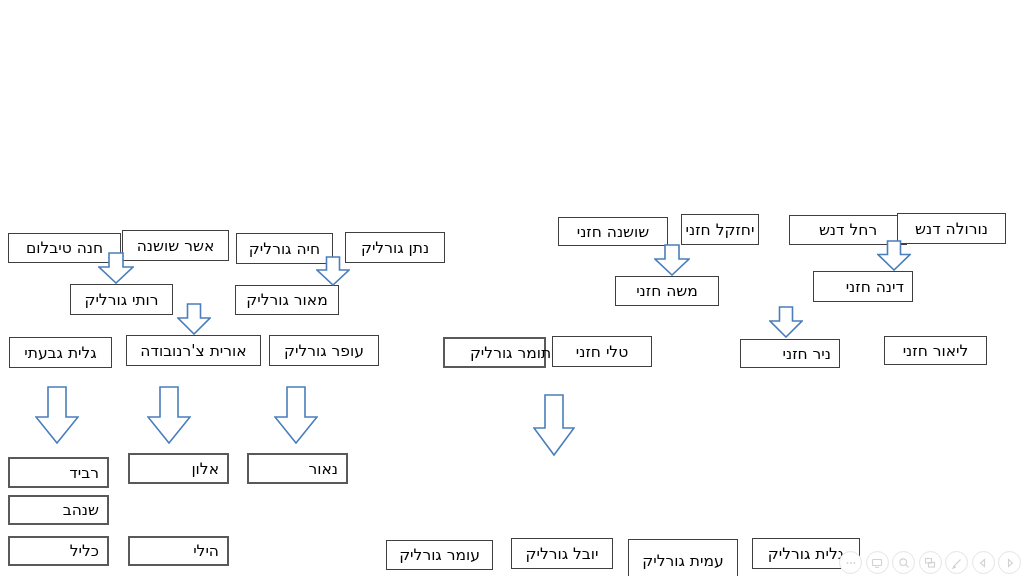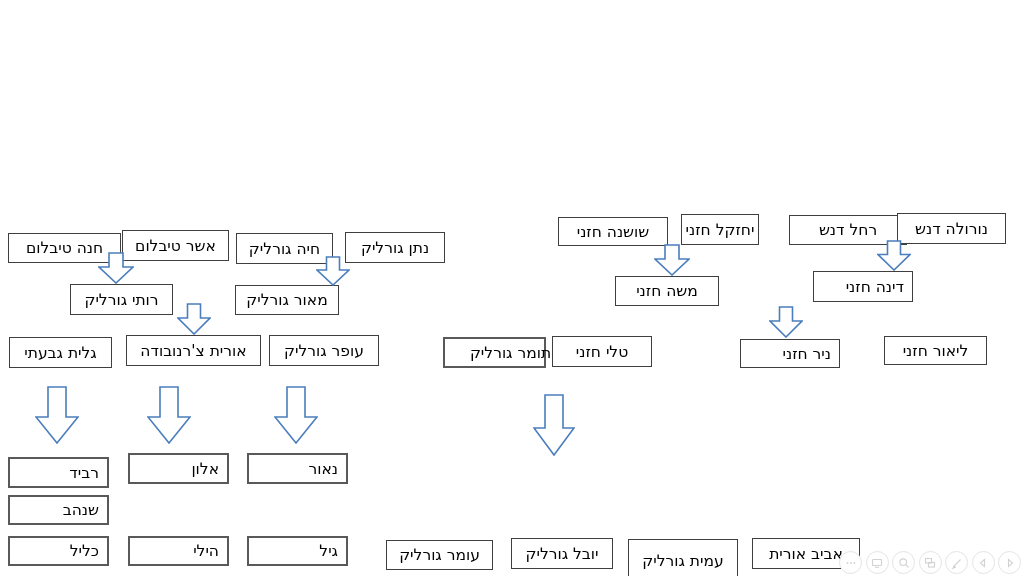--- a/index.html
+++ b/index.html
@@ -26,21 +26,21 @@
     background:#fff;display:flex;align-items:center;justify-content:center;
   }
   .ctrl svg{stroke:#d2d2d2;fill:none;stroke-width:1.1;}
 </style>
 </head>
 <body>
 
 <div class="slide">
 
   <div class="nbox" style="left:8px;top:233px;width:113px;height:30px">חנה טיבלום</div>
-  <div class="nbox" style="left:122px;top:230px;width:107px;height:31px">אשר טיבלום</div>
+  <div class="nbox" style="left:122px;top:230px;width:107px;height:31px">אשר שושנה</div>
   <div class="nbox" style="left:236px;top:233px;width:97px;height:31px">חיה גורליק</div>
   <div class="nbox" style="left:345px;top:232px;width:100px;height:31px">נתן גורליק</div>
   <div class="nbox" style="left:558px;top:217px;width:110px;height:29px">שושנה חזני</div>
   <div class="nbox" style="left:681px;top:214px;width:78px;height:31px">יחזקל חזני</div>
   <div class="nbox" style="left:789px;top:215px;width:118px;height:30px">רחל דנש</div>
   <div class="nbox" style="left:897px;top:213px;width:109px;height:31px">נורולה דנש</div>
 
   <div class="nbox" style="left:70px;top:284px;width:103px;height:31px">רותי גורליק</div>
   <div class="nbox" style="left:235px;top:285px;width:104px;height:30px">מאור גורליק</div>
   <div class="nbox" style="left:615px;top:276px;width:104px;height:30px">משה חזני</div>
@@ -53,26 +53,25 @@
   <div class="nbox" style="left:552px;top:336px;width:100px;height:31px">טלי חזני</div>
   <div class="nbox right" style="left:740px;top:339px;width:100px;height:29px">ניר חזני</div>
   <div class="nbox" style="left:884px;top:336px;width:103px;height:29px">ליאור חזני</div>
 
   <div class="nbox right thick" style="left:8px;top:457px;width:101px;height:31px">רביד</div>
   <div class="nbox right thick" style="left:8px;top:495px;width:101px;height:30px">שנהב</div>
   <div class="nbox right thick" style="left:8px;top:536px;width:101px;height:30px">כליל</div>
   <div class="nbox right thick" style="left:128px;top:453px;width:101px;height:31px">אלון</div>
   <div class="nbox right thick" style="left:128px;top:536px;width:101px;height:30px">הילי</div>
   <div class="nbox right thick" style="left:247px;top:453px;width:101px;height:31px">נאור</div>
-  <div class="nbox right thick" style="left:247px;top:536px;width:101px;height:30px">גיל</div>
 
   <div class="nbox" style="left:386px;top:540px;width:107px;height:30px">עומר גורליק</div>
   <div class="nbox" style="left:511px;top:538px;width:102px;height:31px">יובל גורליק</div>
   <div class="nbox" style="left:628px;top:539px;width:110px;height:43px">עמית גורליק</div>
-  <div class="nbox" style="left:752px;top:538px;width:108px;height:31px">אביב אורית</div>
+  <div class="nbox" style="left:752px;top:538px;width:108px;height:31px">גלית גורליק</div>
 
   <svg class="arr" style="left:98px;top:252px" width="36" height="32" viewBox="0 0 36 32">
       <polygon points="11,1 25,1 25,15 35,15 18,31 1,15 11,15"></polygon>
     </svg>
   <svg class="arr" style="left:316px;top:256px" width="34" height="30" viewBox="0 0 34 30">
       <polygon points="10.5,1 23.5,1 23.5,14 33,14 17,29 1,14 10.5,14"></polygon>
     </svg>
   <svg class="arr" style="left:177px;top:303px" width="34" height="32" viewBox="0 0 34 32">
       <polygon points="10.5,1 23.5,1 23.5,15 33,15 17,31 1,15 10.5,15"></polygon>
     </svg>

